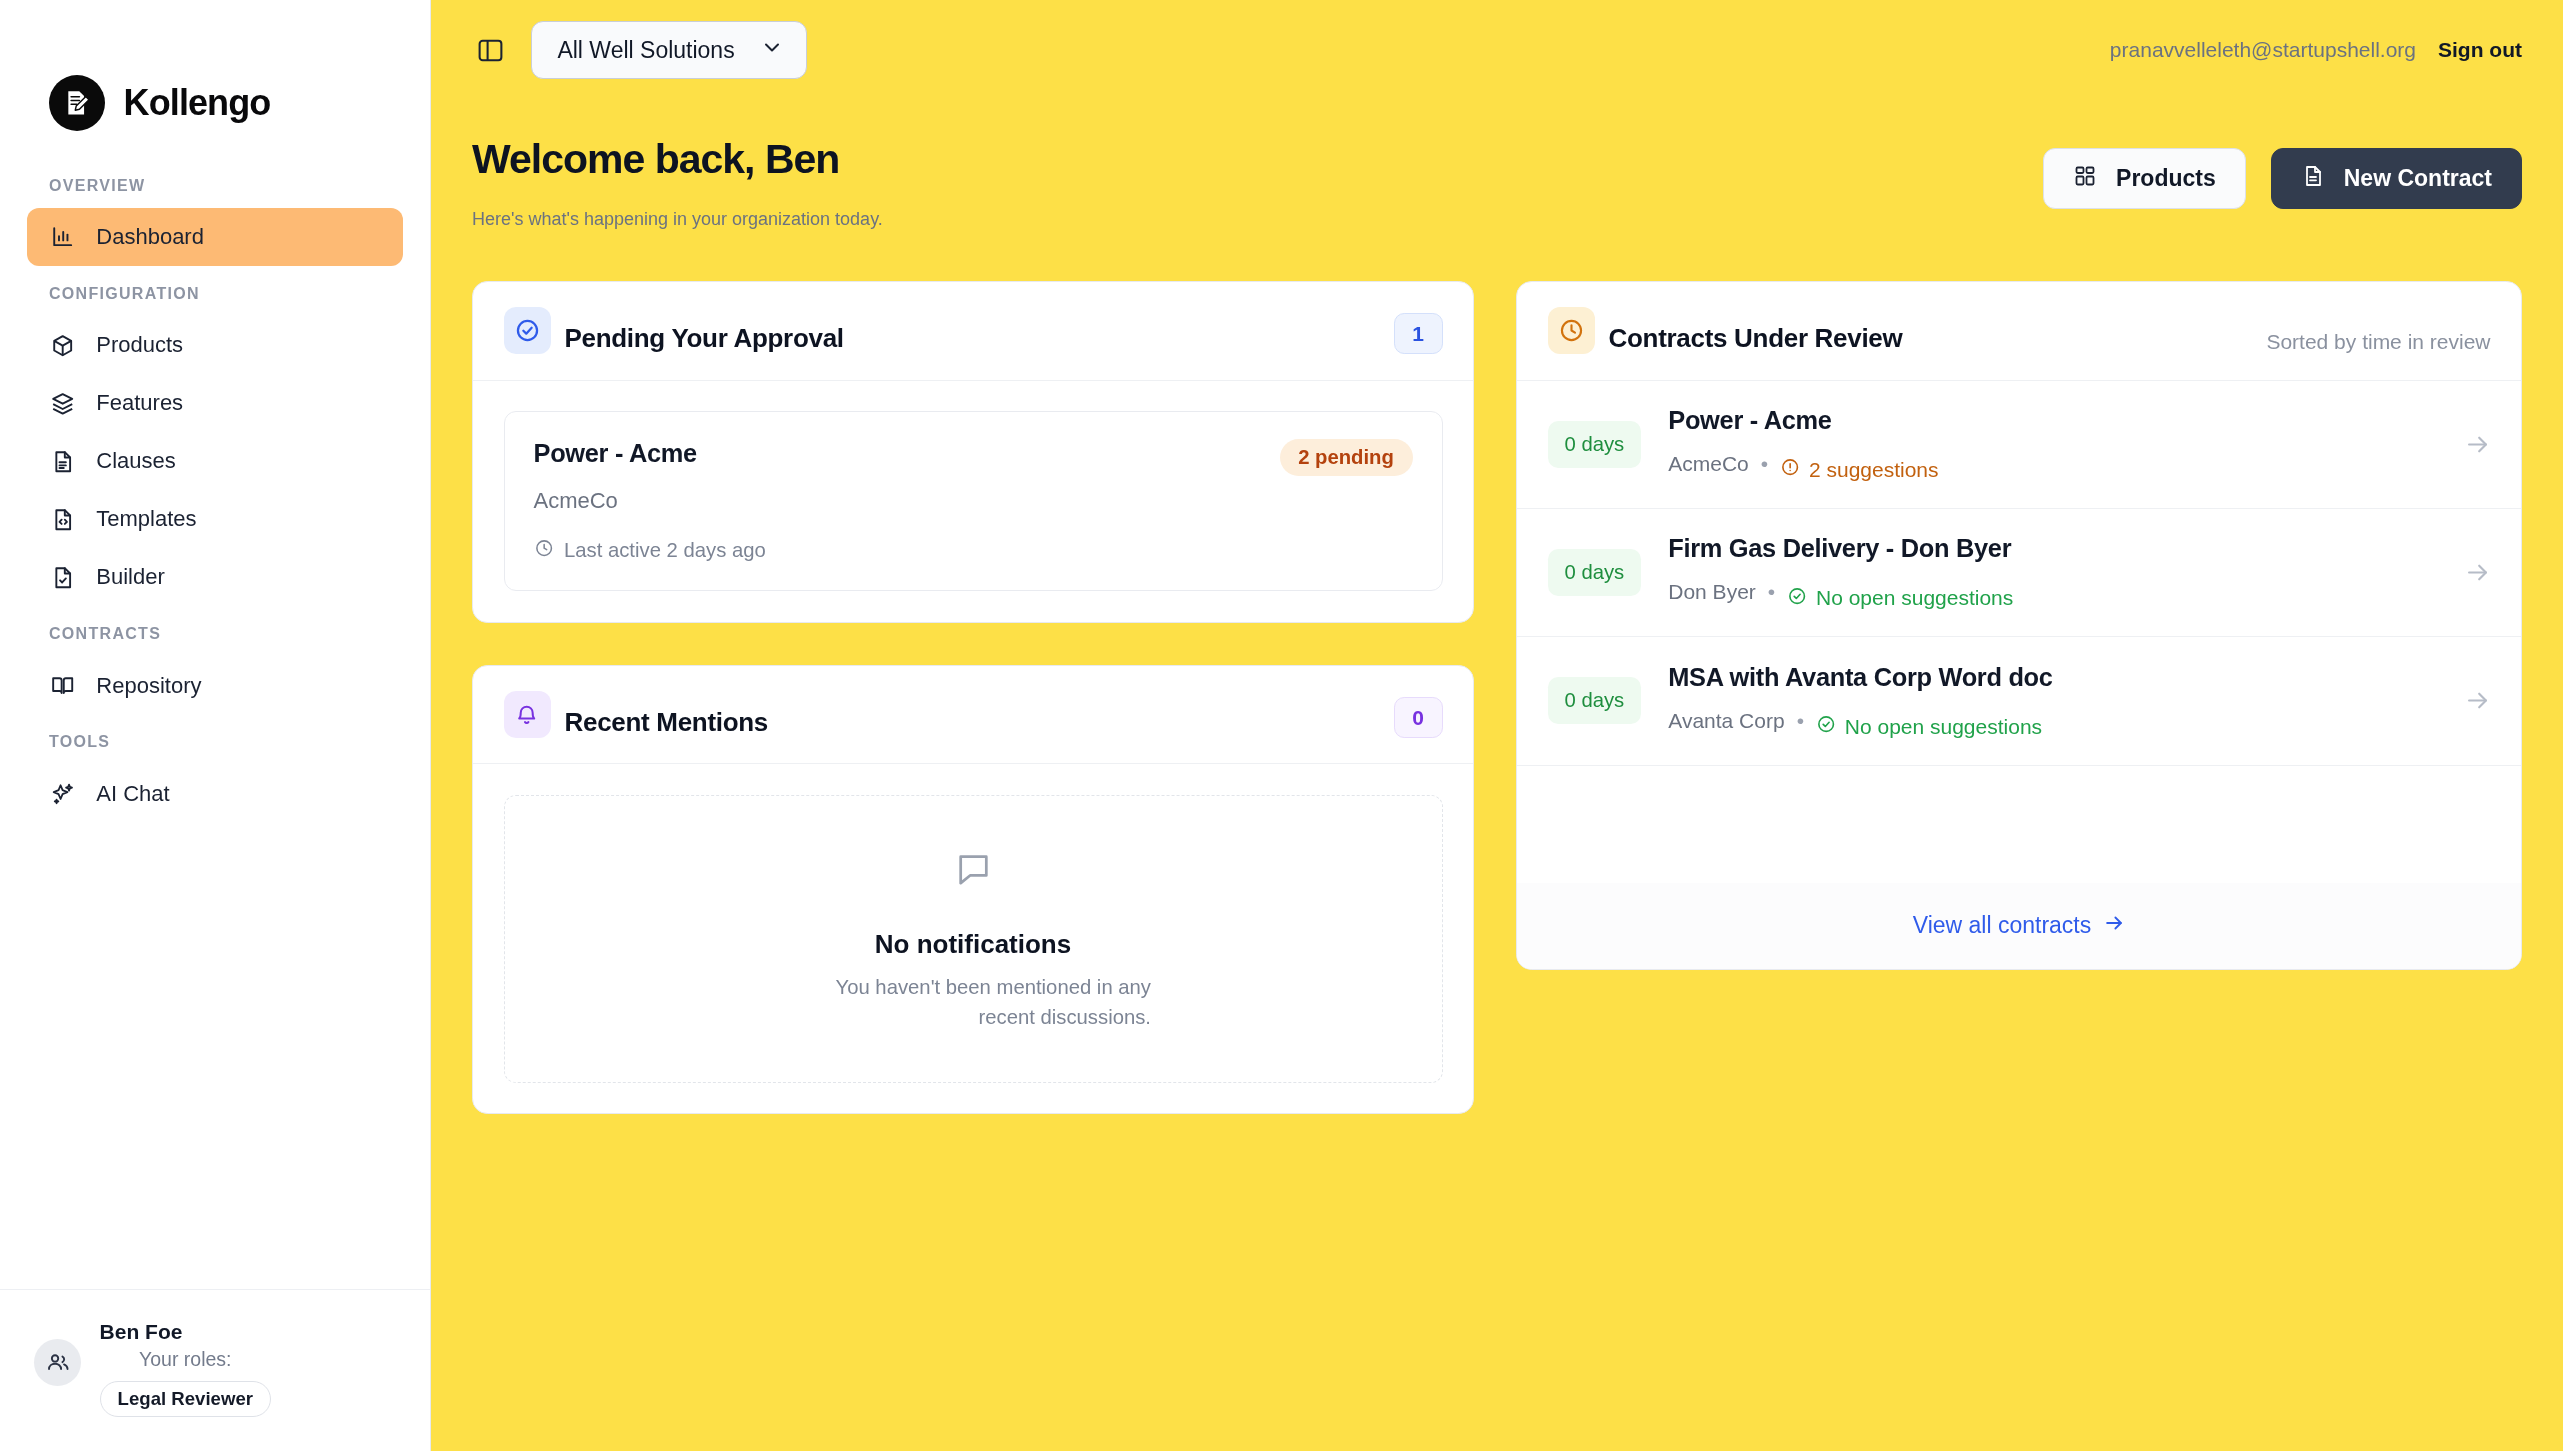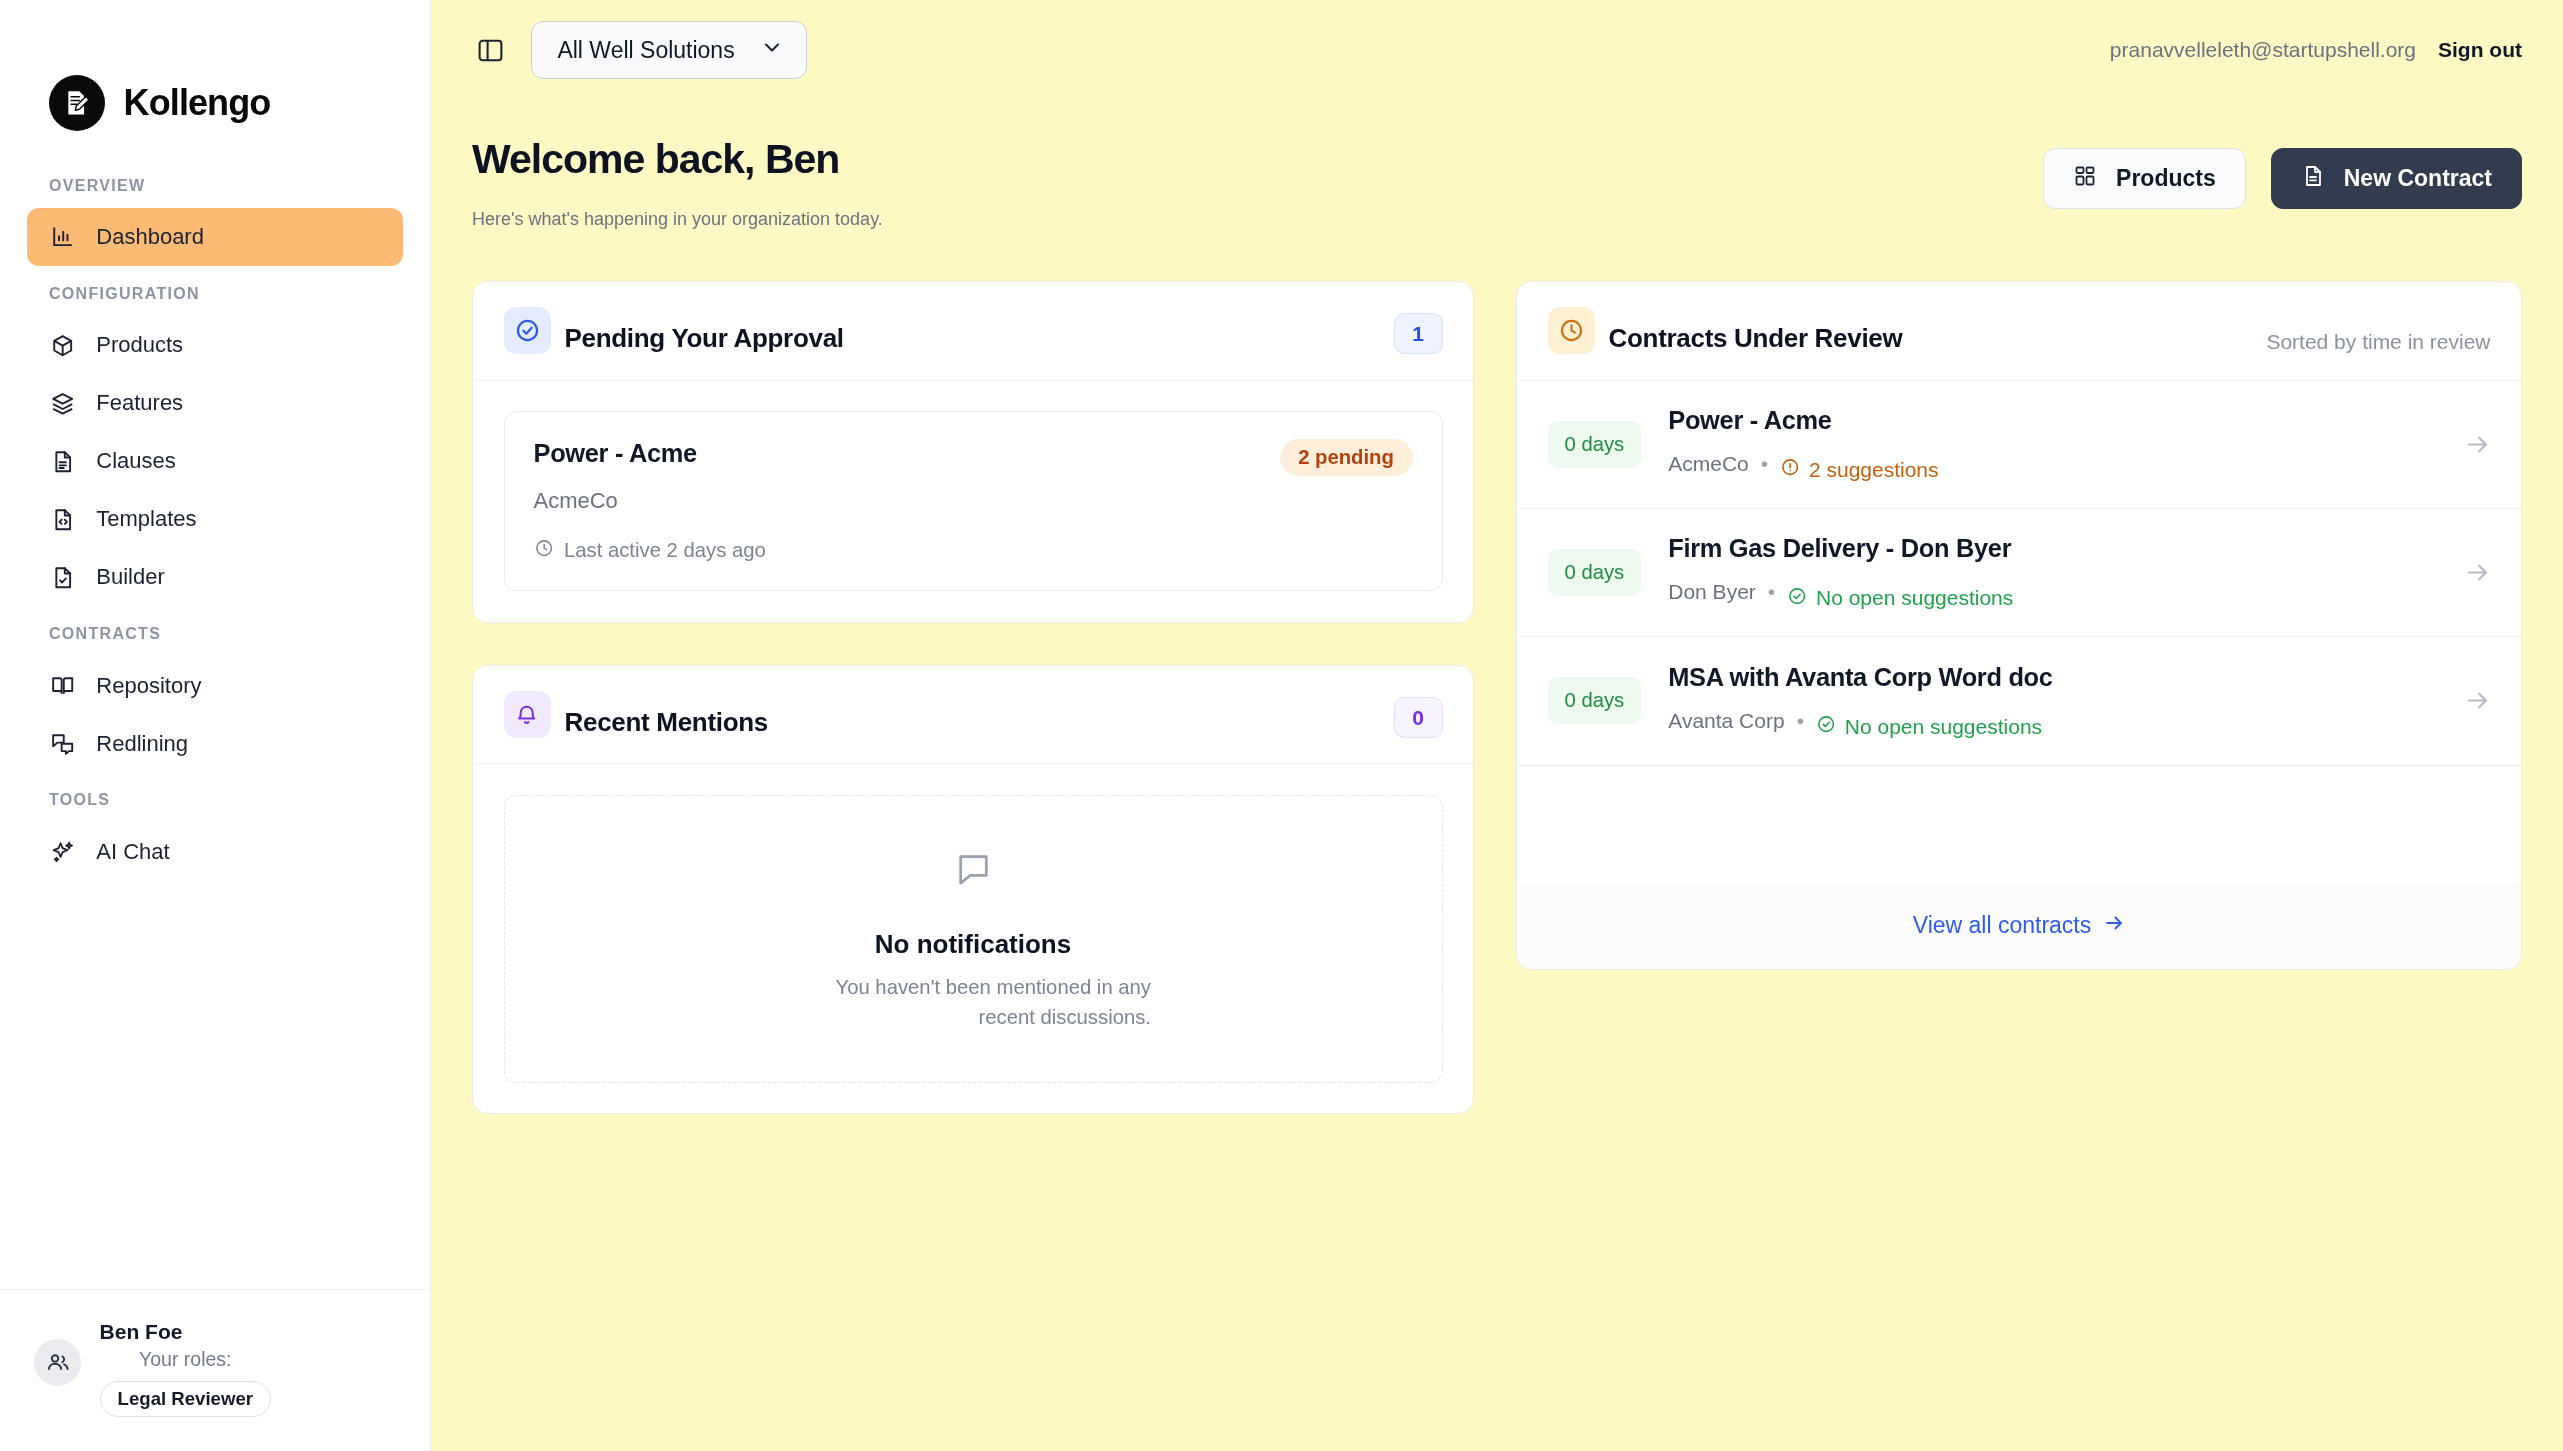--- a/index.html
+++ b/index.html
@@ -58,21 +58,21 @@
   .profile-name { font-size: 21px; font-weight: 700; color: #111827; }
   .profile-roles-label { font-size: 19.5px; color: #737b8c; margin-bottom: 6.8px; text-align: center; }
   .role-chip {
     display: inline-flex; align-items: center; justify-content: center;
     border: 0.8px solid #dfe2e8; border-radius: 847px;
     padding: 6px 17px; font-size: 18.6px; font-weight: 700; color: #141a28;
     background: #fff; align-self: flex-start;
   }
 
   
-  .main { flex: 1 1 auto; height: 1451px; background: #fef9c3; display: flex; flex-direction: column; }
+  .main { flex: 1 1 auto; height: 1451px; background: #fde047; display: flex; flex-direction: column; }
 
   .topbar {
     height: 100px; display: flex; align-items: center;
     padding: 0 41px 0 41px; gap: 22px;
   }
   .icon-btn { width: 37px; height: 37px; display: flex; align-items: center; justify-content: center; cursor: pointer; }
   .org-select {
     display: flex; align-items: center; gap: 25.4px;
     height: 58px; padding: 0 22px 0 25.4px;
     border: 0.8px solid #c9ced8; border-radius: 12px; background: #f9fafc;
@@ -276,29 +276,20 @@
       <div class="nav-item">
         <span class="nav-ico">
           <svg viewBox="0 0 24 24" fill="none" stroke="#1b2232" stroke-width="1.8" stroke-linejoin="round" stroke-linecap="round">
             <path d="M3 5h6a2 2 0 012 2v12a2 2 0 00-2-2H3z"></path>
               <path d="M21 5h-6a2 2 0 00-2 2v12a2 2 0 012-2h6z"></path>
           </svg>
         </span>
         <span>Repository</span>
       </div>
 
-      <div class="nav-item">
-        <span class="nav-ico">
-          <svg viewBox="0 0 24 24" fill="none" stroke="#1b2232" stroke-width="1.8" stroke-linejoin="round" stroke-linecap="round">
-            <path d="M3 4h10v7H7l-4 3.5z"></path>
-              <path d="M11 12h10v7h-3l-3 2.6V19h-4z"></path>
-          </svg>
-        </span>
-        <span>Redlining</span>
-      </div>
 
       <div class="nav-section">TOOLS</div>
 
       <div class="nav-item">
         <span class="nav-ico">
           <svg viewBox="0 0 24 24" fill="none" stroke="#1b2232" stroke-width="1.7" stroke-linejoin="round" stroke-linecap="round">
             <path d="M10 4l1.9 4.6L16.5 10.5l-4.6 1.9L10 17l-1.9-4.6L3.5 10.5l4.6-1.9z"></path>
             <path d="M18 3.5l.8 2 2 .8-2 .8-.8 2-.8-2-2-.8 2-.8z"></path>
             <path d="M6.2 17.6l.5 1.2 1.2.5-1.2.5-.5 1.2-.5-1.2-1.2-.5 1.2-.5z"></path>
           </svg>

